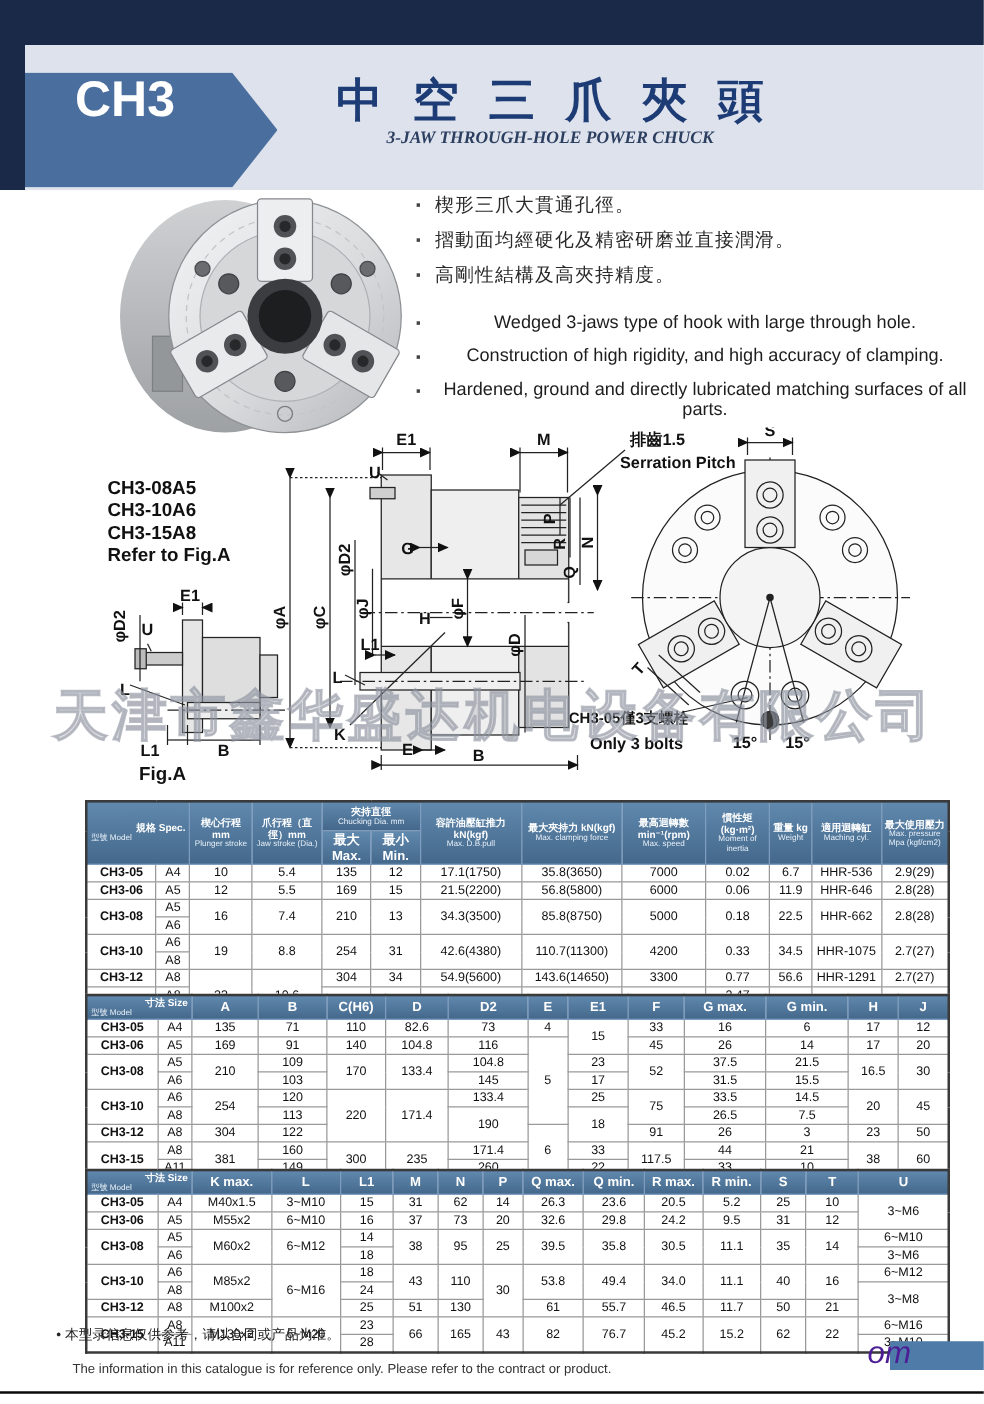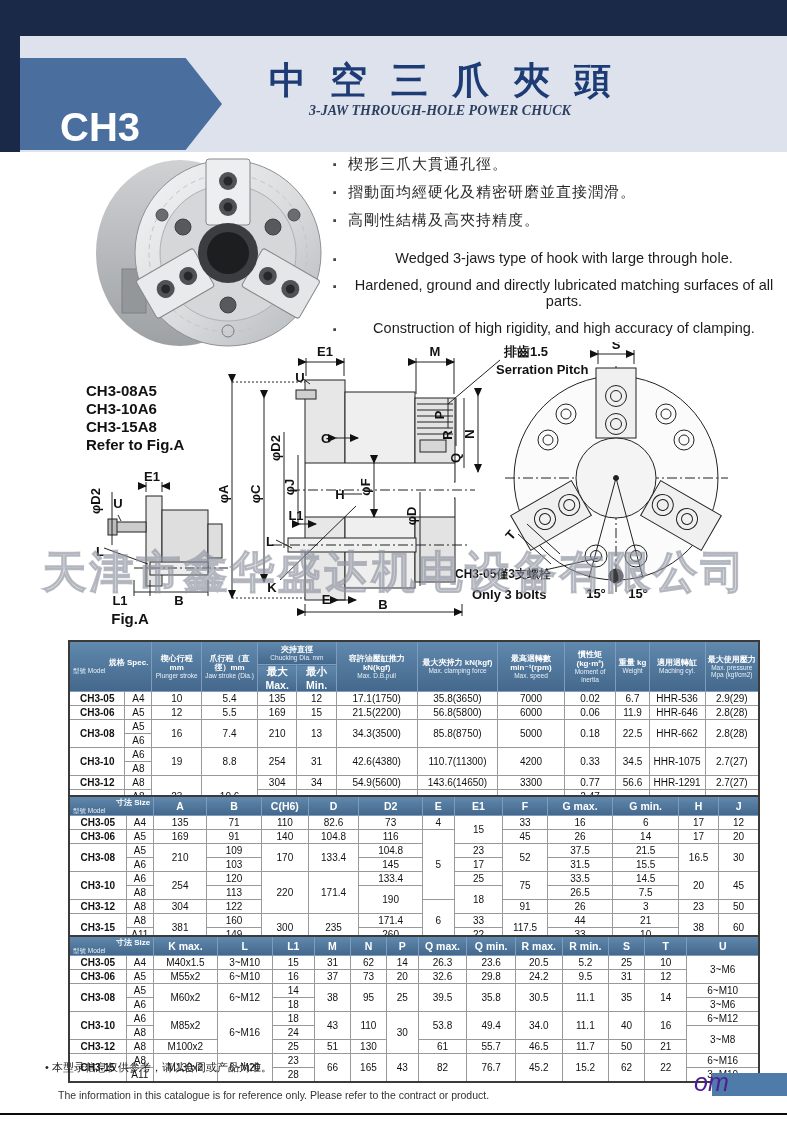--- a/index.html
+++ b/index.html
@@ -3,21 +3,21 @@
 <meta charset="utf-8">
 <style>
   html,body{margin:0;padding:0;width:787px;height:1123px;background:#fff;overflow:hidden;
     font-family:"Liberation Sans","DejaVu Sans",sans-serif;}
   .abs{position:absolute;}
   
   .topbar{position:absolute;left:0;top:0;width:787px;height:36px;background:#1a2947;}
   .band{position:absolute;left:0;top:36px;width:787px;height:116px;background:#dde2ec;}
   .leftcol{position:absolute;left:0;top:0;width:20px;height:152px;background:#1a2947;}
   .chevron{position:absolute;left:20px;top:58px;width:202px;height:92px;background:#4a6e9e;
-    clip-path:polygon(0 0,82% 0,100% 50%,82% 100%,0 100%);display:flex;align-items:flex-end;}
+    clip-path:polygon(0 0,82% 0,100% 50%,82% 100%,0 100%);display:flex;align-items:flex-start;}
   .chevron span{color:#fff;font-size:40px;font-weight:bold;margin-left:40px;}
   .title-zh{position:absolute;left:452px;top:56px;transform:translateX(-50%);font-size:37px;
     font-weight:bold;color:#1d3b74;letter-spacing:24px;white-space:nowrap;}
   .title-en{position:absolute;left:440px;top:103px;transform:translateX(-50%);
     font-family:"Liberation Serif","DejaVu Serif",serif;font-style:italic;font-weight:bold;
     font-size:14px;color:#2d3f60;white-space:nowrap;}
   
   .features{position:absolute;left:330px;top:155px;width:450px;}
   .features ul{list-style:none;margin:0;padding:0;}
   .features li{position:relative;padding-left:18px;margin-bottom:9px;font-size:15px;color:#2a2a2a;letter-spacing:1px;}
@@ -123,22 +123,22 @@
 </svg>
 
 <div class="features">
   <ul class="zh">
     <li>楔形三爪大貫通孔徑。</li>
     <li>摺動面均經硬化及精密研磨並直接潤滑。</li>
     <li>高剛性結構及高夾持精度。</li>
   </ul>
   <ul class="en">
     <li>Wedged 3-jaws type of hook with large through hole.</li>
+    <li>Construction of high rigidity, and high accuracy of clamping.</li>
     <li>Hardened, ground and directly lubricated matching surfaces of all parts.</li>
-    <li>Construction of high rigidity, and high accuracy of clamping.</li>
   </ul>
 </div>
 
 <div class="figref">
   <div>CH3-08A5</div>
   <div>CH3-10A6</div>
   <div>CH3-15A8</div>
   <div>Refer to Fig.A</div>
 </div>
 

